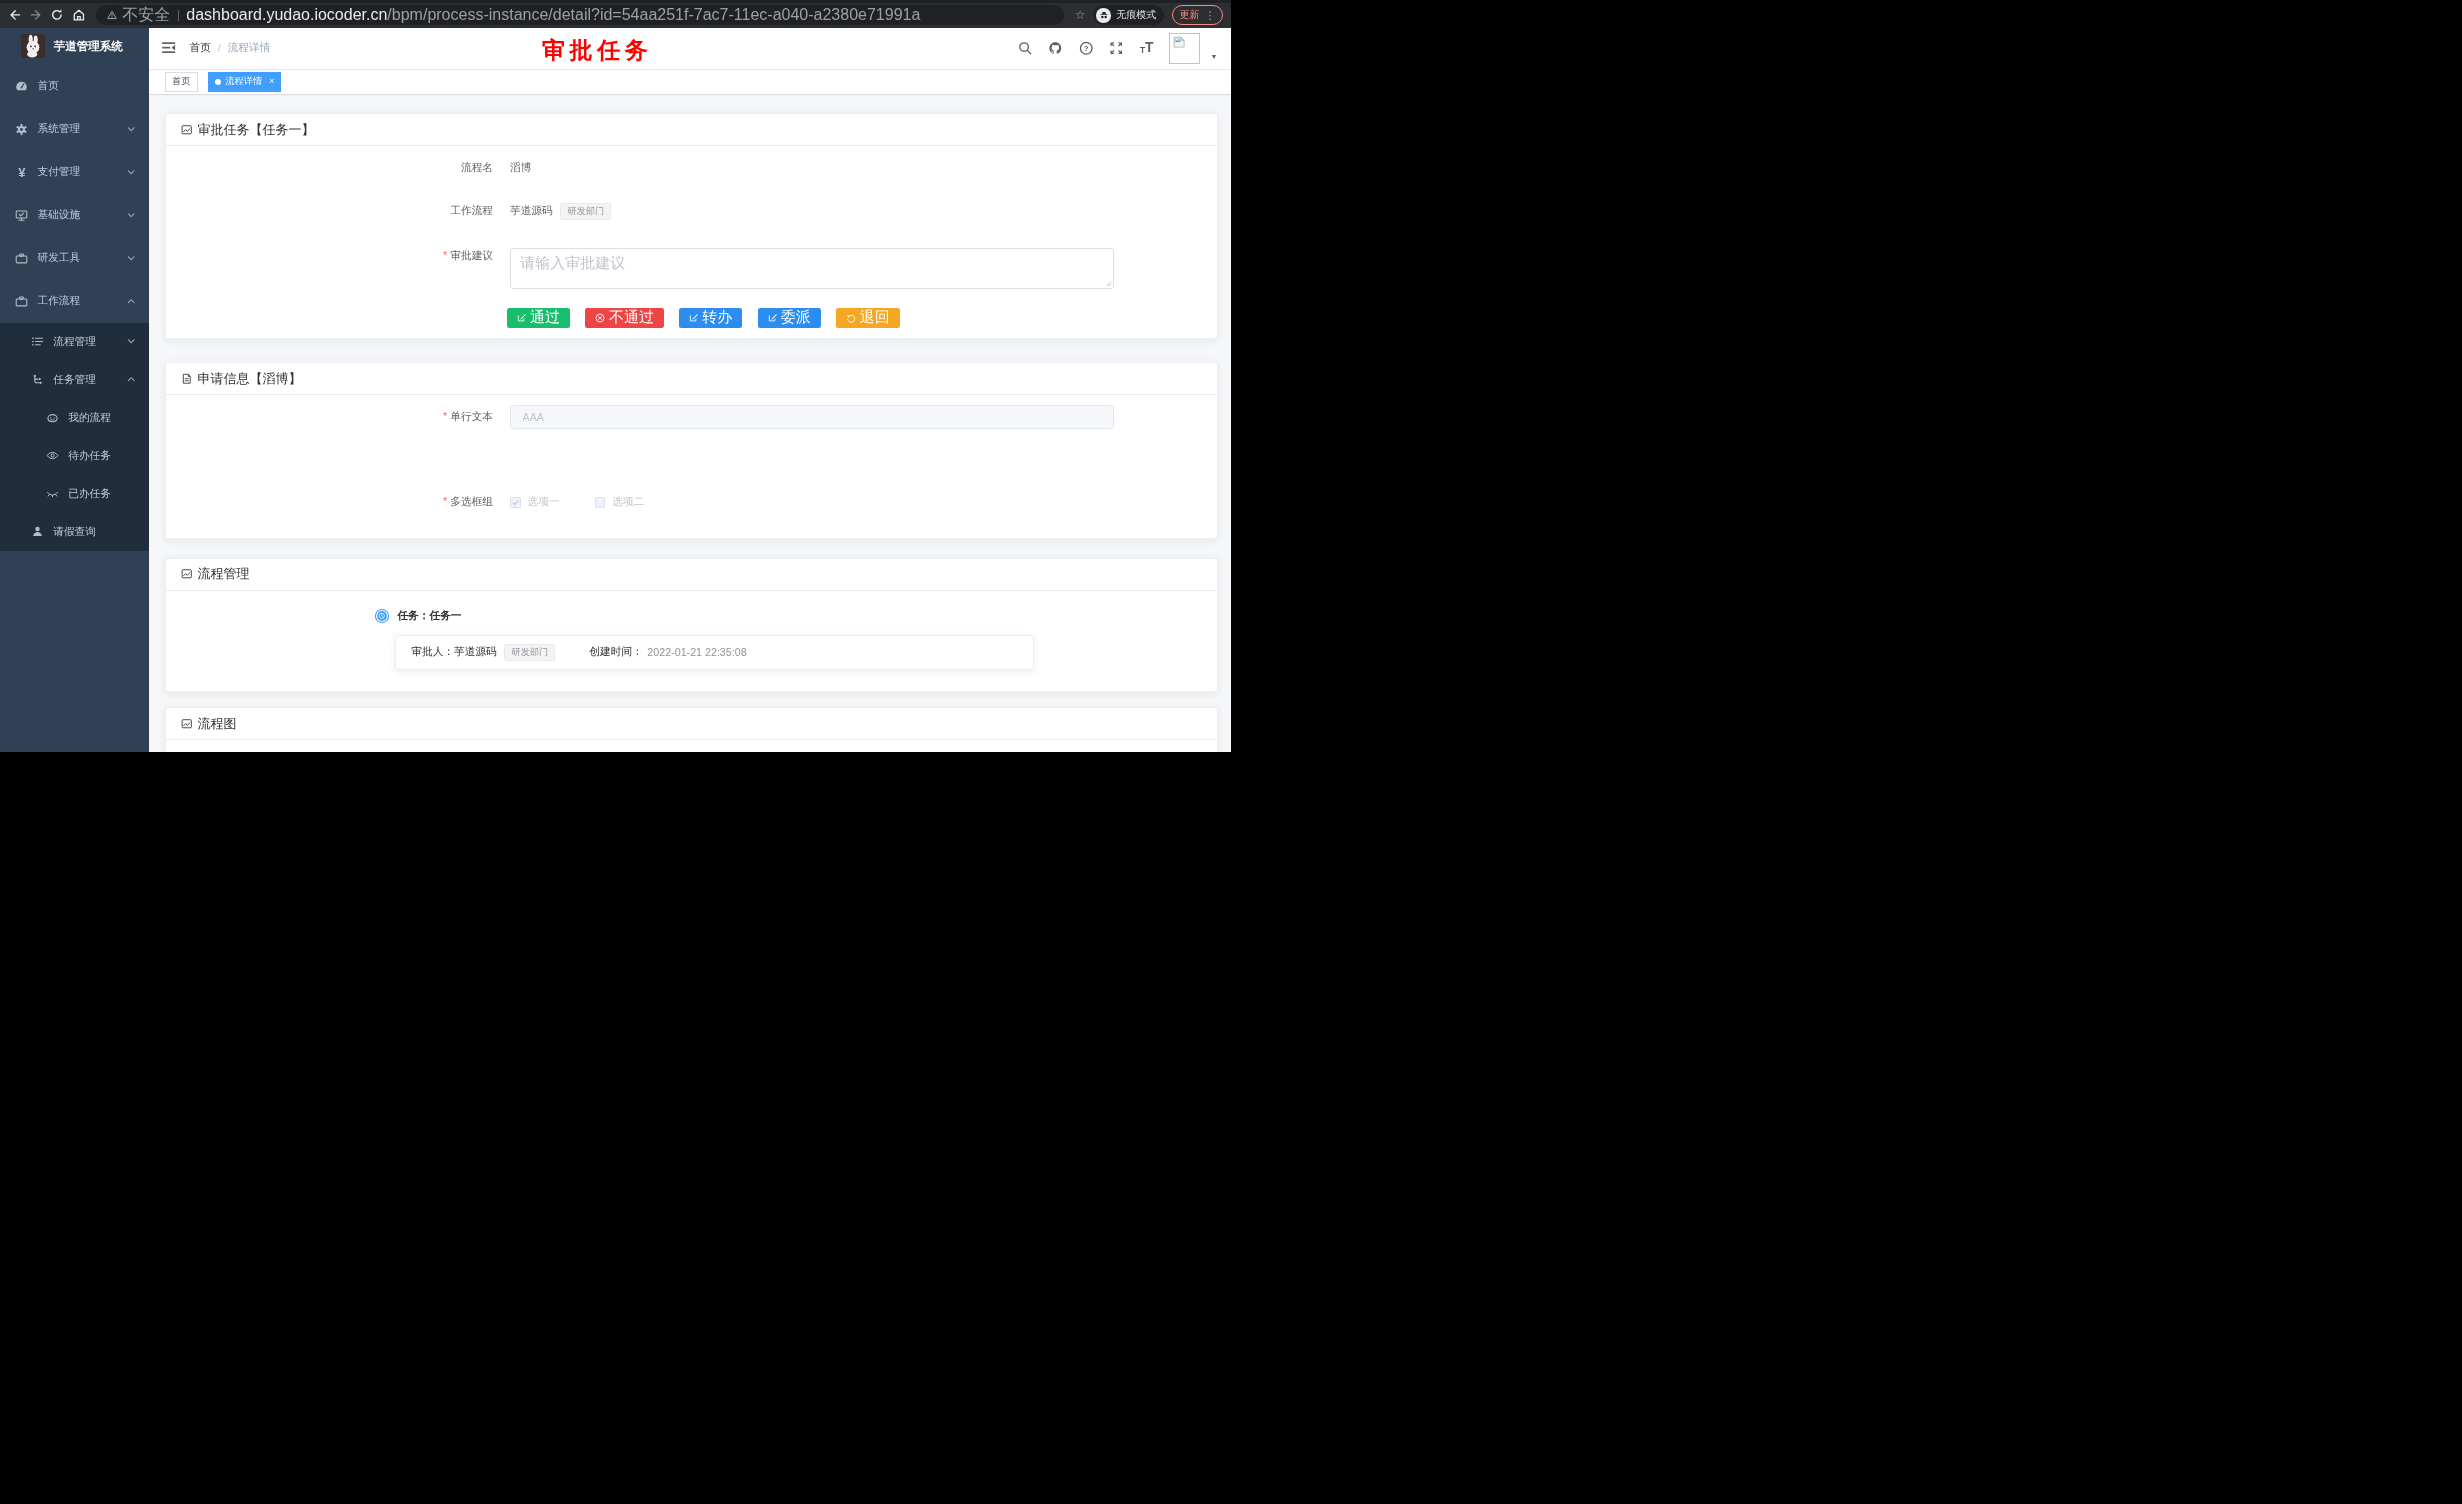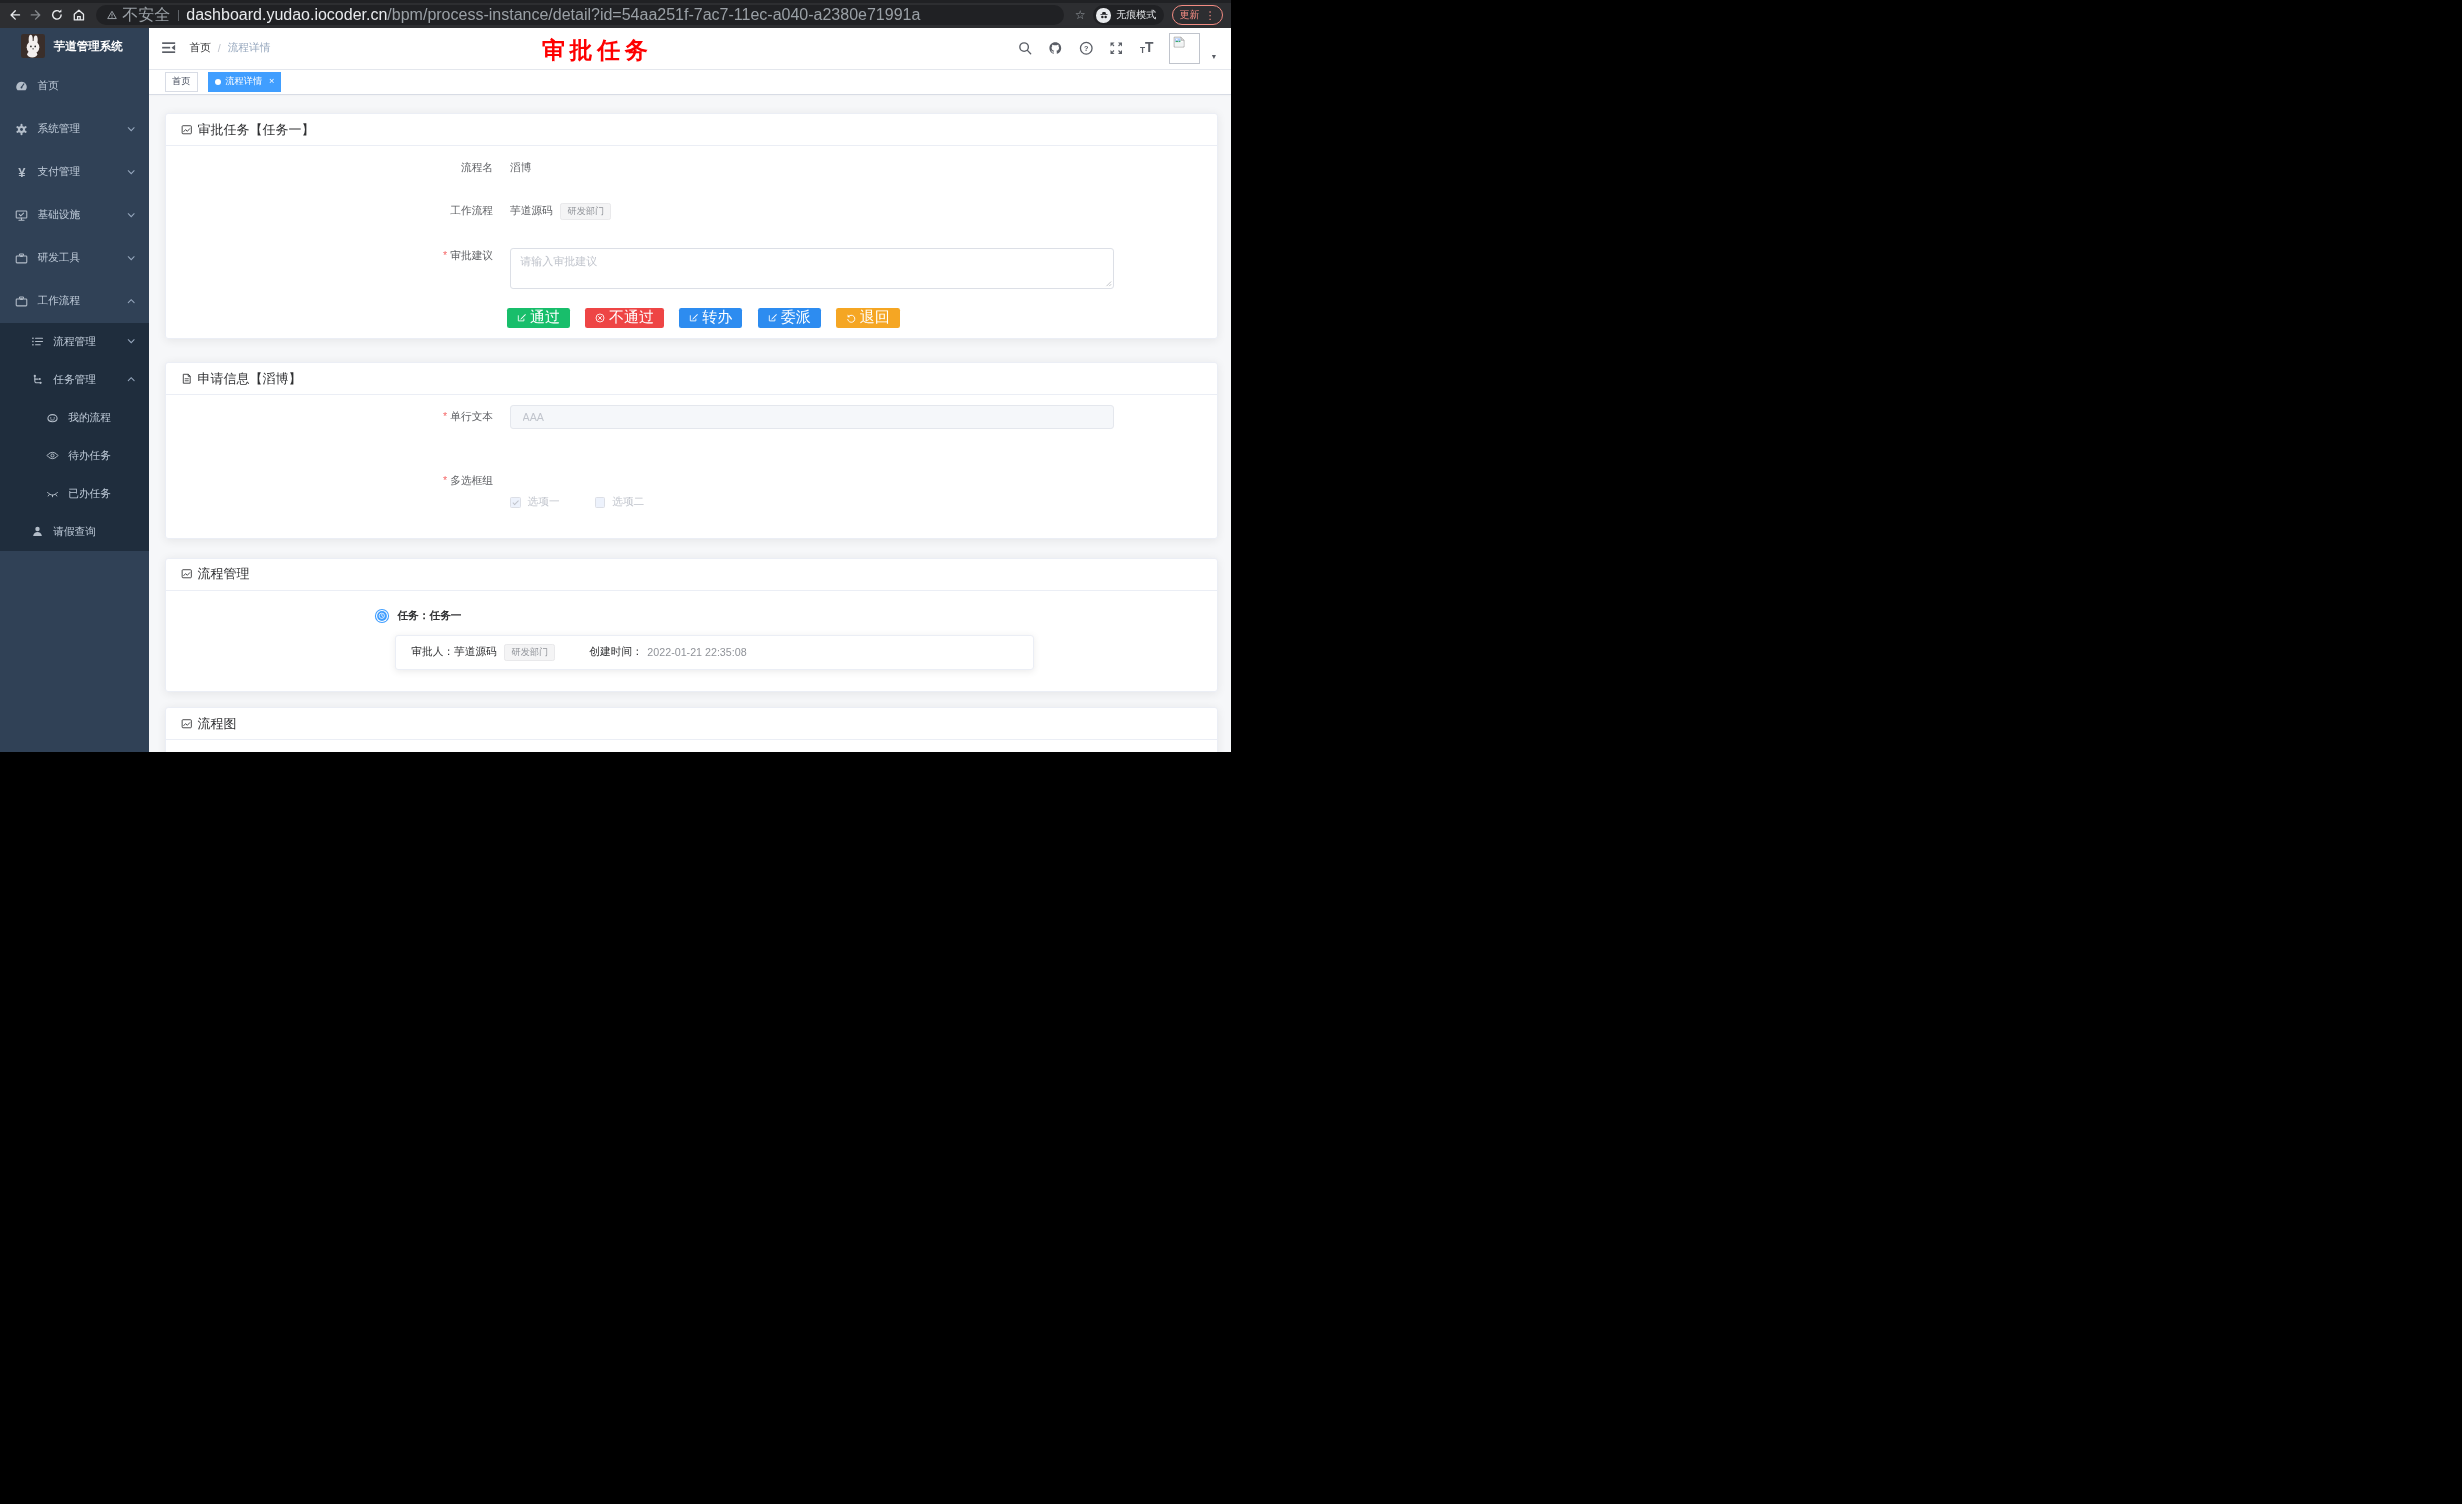--- a/index.html
+++ b/index.html
@@ -67,21 +67,21 @@
   .card-h{height:31px;border-bottom:0.8px solid #ebeef5;display:flex;align-items:center;padding:0 15.3px;color:#303133;font-size:13px;}
   .card-h .hicon{width:11.5px;height:11.5px;margin-right:4.6px;flex:none}
 
   .frow{display:flex;align-items:flex-start;}
   .flabel{width:344px;flex:none;text-align:right;padding-right:17px;box-sizing:border-box;color:#606266;line-height:15.3px;white-space:nowrap}
   .req{color:#f56c6c;margin-right:3.1px}
   .fvalue{color:#606266;line-height:15.3px}
   .tag{display:inline-flex;align-items:center;height:15.3px;padding:0 6.1px;background:#f4f4f5;border:0.8px solid #e9e9eb;border-radius:2.3px;color:#909399;font-size:9.2px;margin-left:7.6px;white-space:nowrap}
 
   .ta-wrap{position:relative;width:604px}
-  textarea.suggest{width:100%;height:41px;box-sizing:border-box;border:0.8px solid #dcdfe6;border-radius:3.1px;resize:none;padding:5.4px 9.2px;font-family:"Liberation Sans",sans-serif;font-size:11px;color:#606266;outline:none}
+  textarea.suggest{width:100%;height:41px;box-sizing:border-box;border:0.8px solid #dcdfe6;border-radius:3.1px;resize:none;padding:5.4px 9.2px;font-family:"Liberation Sans",sans-serif;font-size:15px;color:#606266;outline:none}
   textarea.suggest::placeholder{color:#c0c4cc}
   .grip{position:absolute;right:2.3px;bottom:3.8px;pointer-events:none}
 
   .btnrow{display:flex;gap:15.3px;margin-left:341px;}
   .btn{height:20px;padding:0 10px;border:none;border-radius:2.3px;color:#fff;font-size:15px;display:inline-flex;align-items:center;gap:3.8px;cursor:pointer;font-family:"Liberation Sans",sans-serif}
   .btn-green{background:#18be6b}.btn-red{background:#ee4545}.btn-blue{background:#2d8cf0}.btn-orange{background:#f5a623}
 
   .dinput{width:604px;height:24.5px;box-sizing:border-box;background:#f5f7fa;border:0.8px solid #e4e7ed;border-radius:3.1px;color:#c0c4cc;font-size:10.7px;padding:0 11.5px;font-family:"Liberation Sans",sans-serif;cursor:not-allowed;outline:none}
   .cbgroup{display:flex;align-items:center;gap:35px;margin-top:43px;}
   .cb{display:flex;align-items:center;gap:6.9px;color:#c0c4cc;cursor:not-allowed}
@@ -523,21 +523,21 @@
                   <path d="M5.2 8h5.6M5.2 10.8h5.6" stroke="#303133" stroke-width="1.1"></path>
                 </svg>
             </span>
             <span>申请信息【滔博】</span>
           </div>
           <div style="padding:9.2px 0 29px 0">
             <div class="frow" style="align-items:center;margin-bottom:23px">
               <span class="flabel"><span class="req">*</span><span>单行文本</span></span>
               <input class="dinput" disabled="" value="AAA" style="">
             </div>
-            <div class="frow" style="align-items:center">
+            <div class="frow" style="align-items:flex-end">
               <span class="flabel"><span class="req">*</span><span>多选框组</span></span>
               <div class="cbgroup">
                 <span class="cb">
                   <span class="cbbox on"></span>
                   <span>选项一</span>
                 </span>
                 <span class="cb">
                   <span class="cbbox"></span>
                   <span>选项二</span>
                 </span>

